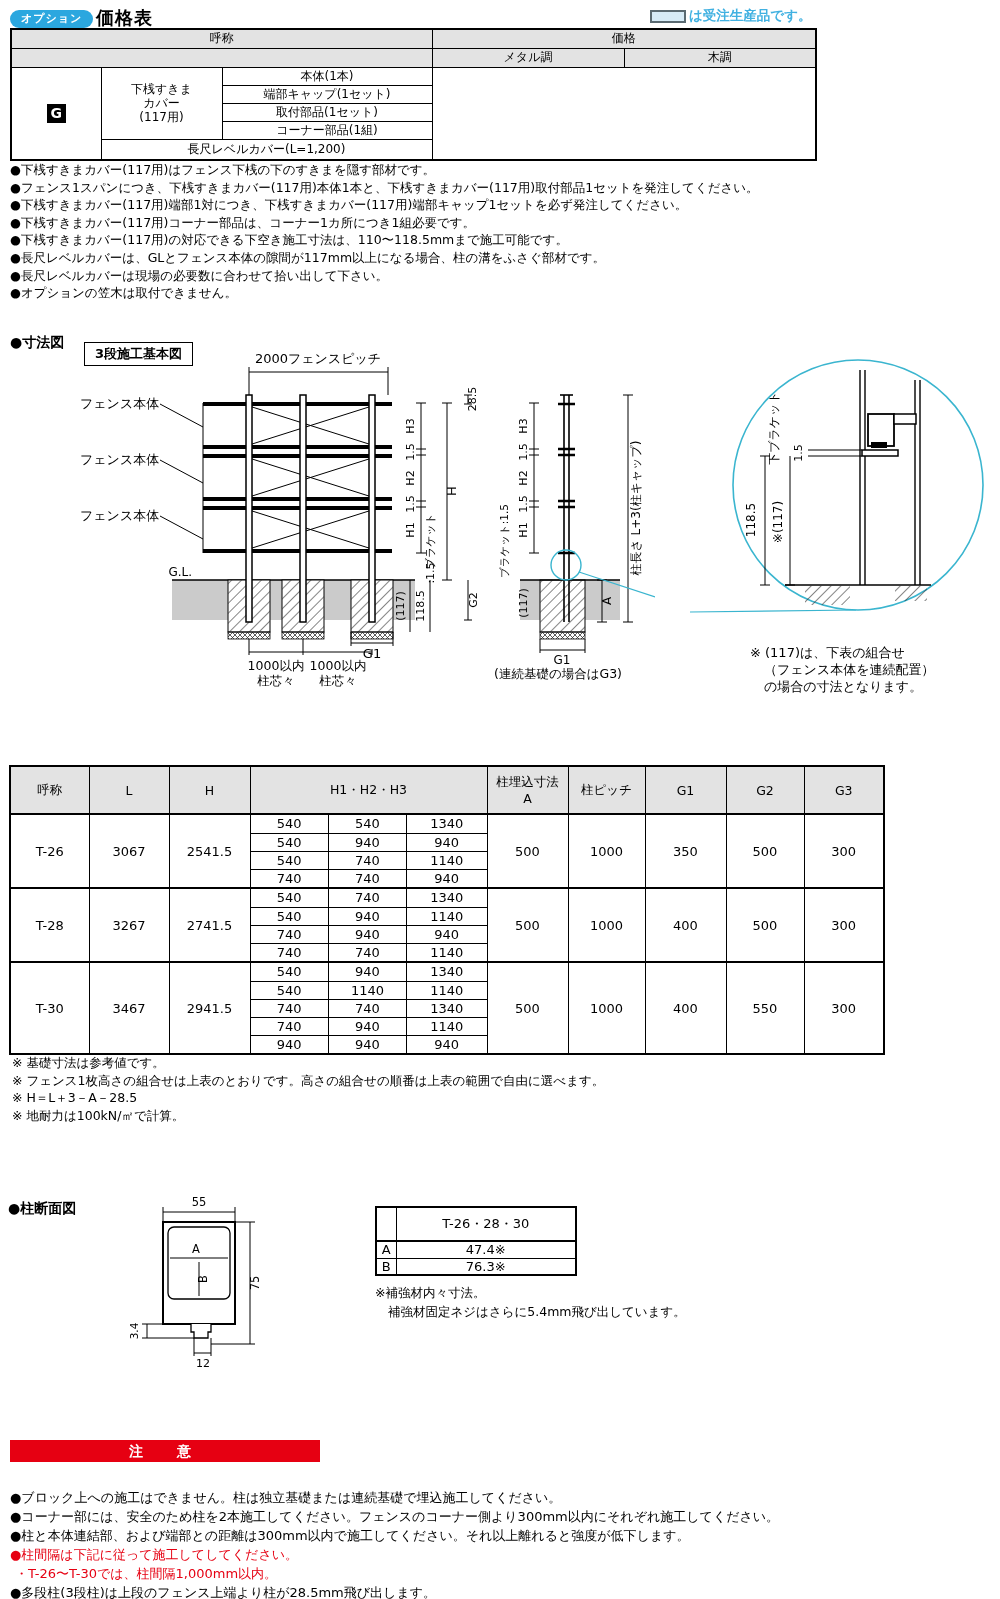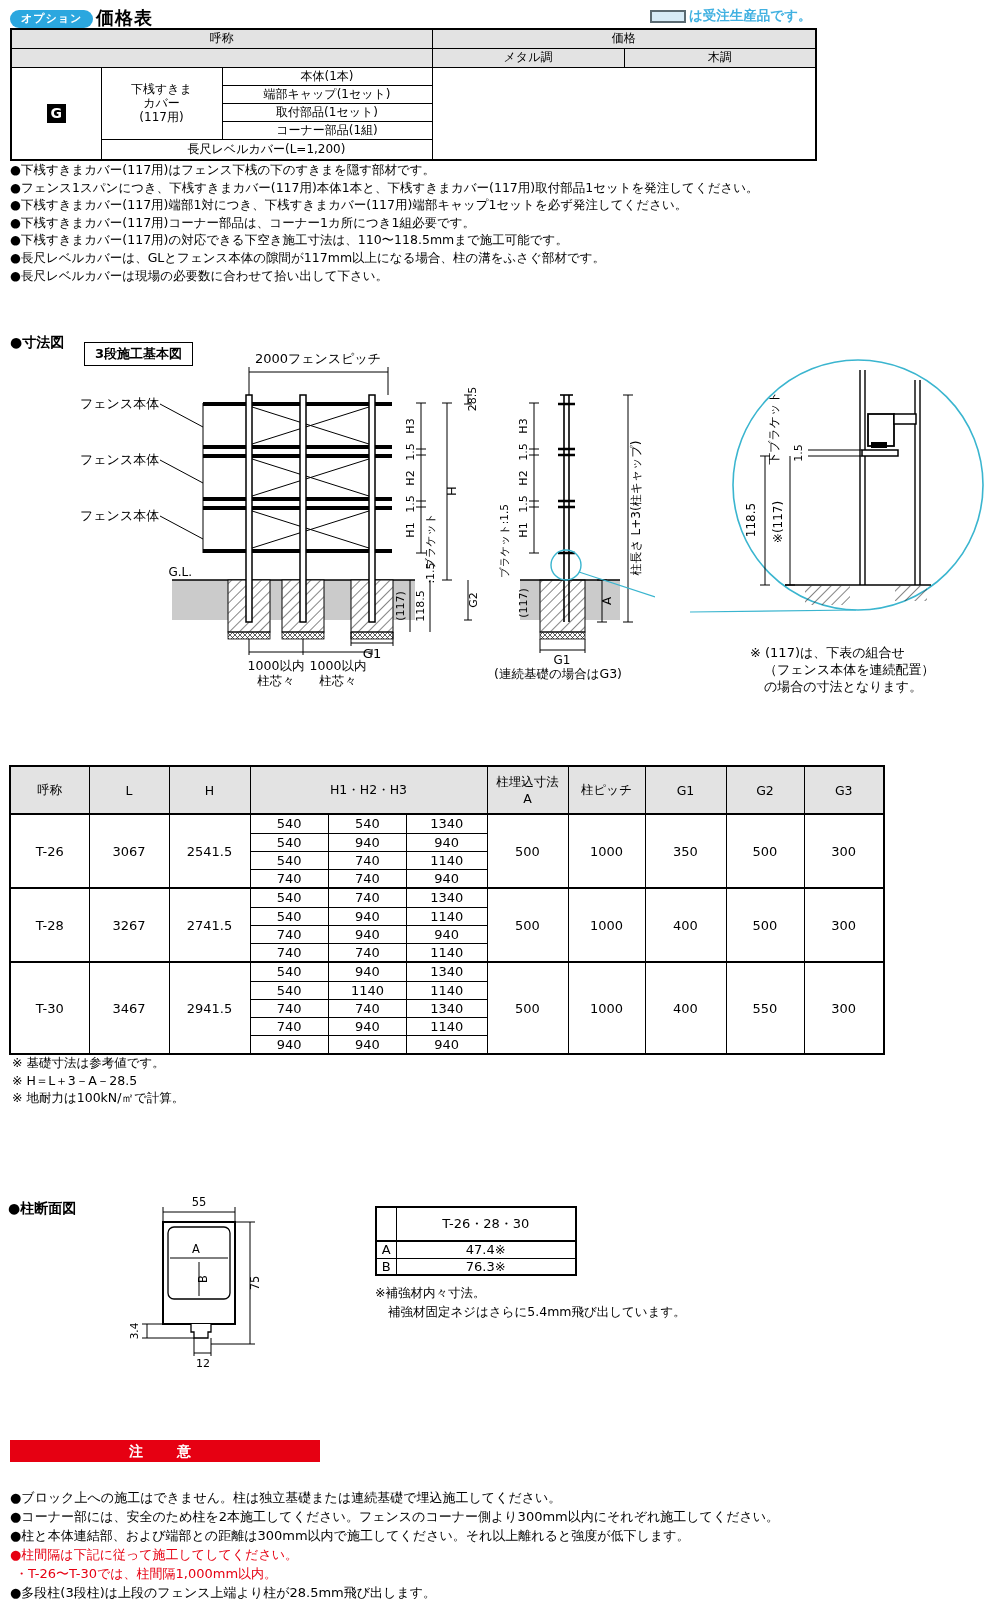--- a/index.html
+++ b/index.html
@@ -121,20 +121,21 @@
     </table>
 
   <ul class="bullets abs" style="left:10px; top:161px;">
     <li>●下桟すきまカバー(117用)はフェンス下桟の下のすきまを隠す部材です。</li>
     <li>●フェンス1スパンにつき、下桟すきまカバー(117用)本体1本と、下桟すきまカバー(117用)取付部品1セットを発注してください。</li>
     <li>●下桟すきまカバー(117用)端部1対につき、下桟すきまカバー(117用)端部キャップ1セットを必ず発注してください。</li>
     <li>●下桟すきまカバー(117用)コーナー部品は、コーナー1カ所につき1組必要です。</li>
     <li>●下桟すきまカバー(117用)の対応できる下空き施工寸法は、110〜118.5mmまで施工可能です。</li>
     <li>●長尺レベルカバーは、GLとフェンス本体の隙間が117mm以上になる場合、柱の溝をふさぐ部材です。</li>
     <li>●長尺レベルカバーは現場の必要数に合わせて拾い出して下さい。</li>
+    <li>●オプションの笠木は取付できません。</li>
   </ul>
 
   <div class="abs sec-title" style="left:10px; top:334px;">●寸法図</div>
   <div class="abs" style="left:84px; top:342px;">
     <span class="boxed-label">3段施工基本図</span>
   </div>
 
   <svg class="abs" style="left:80px; top:345px;" width="405" height="345" viewBox="0 0 405 345">
     <defs>
       <pattern id="hatchF" width="7" height="7" patternUnits="userSpaceOnUse" patternTransform="rotate(45)">
@@ -504,20 +505,21 @@
       <td>1000</td>
       <td>400</td>
       <td>550</td>
       <td>300</td>
     </tr>
   </tbody>
     </table>
 
   <ul class="bullets notes abs" style="left:12px; top:1054px;">
     <li>※ 基礎寸法は参考値です。</li>
+    <li>※ フェンス1枚高さの組合せは上表のとおりです。高さの組合せの順番は上表の範囲で自由に選べます。</li>
     <li>※ H＝L＋3－A－28.5</li>
     <li>※ 地耐力は100kN/㎡で計算。</li>
   </ul>
 
   <div class="abs sec-title" style="left:8px; top:1200px;">●柱断面図</div>
 
   <svg class="abs" style="left:95px; top:1196px;" width="210" height="172" viewBox="0 0 210 172">
 
     <g stroke="#000" stroke-width="1">
       <line x1="68" y1="16" x2="140" y2="16"></line>

